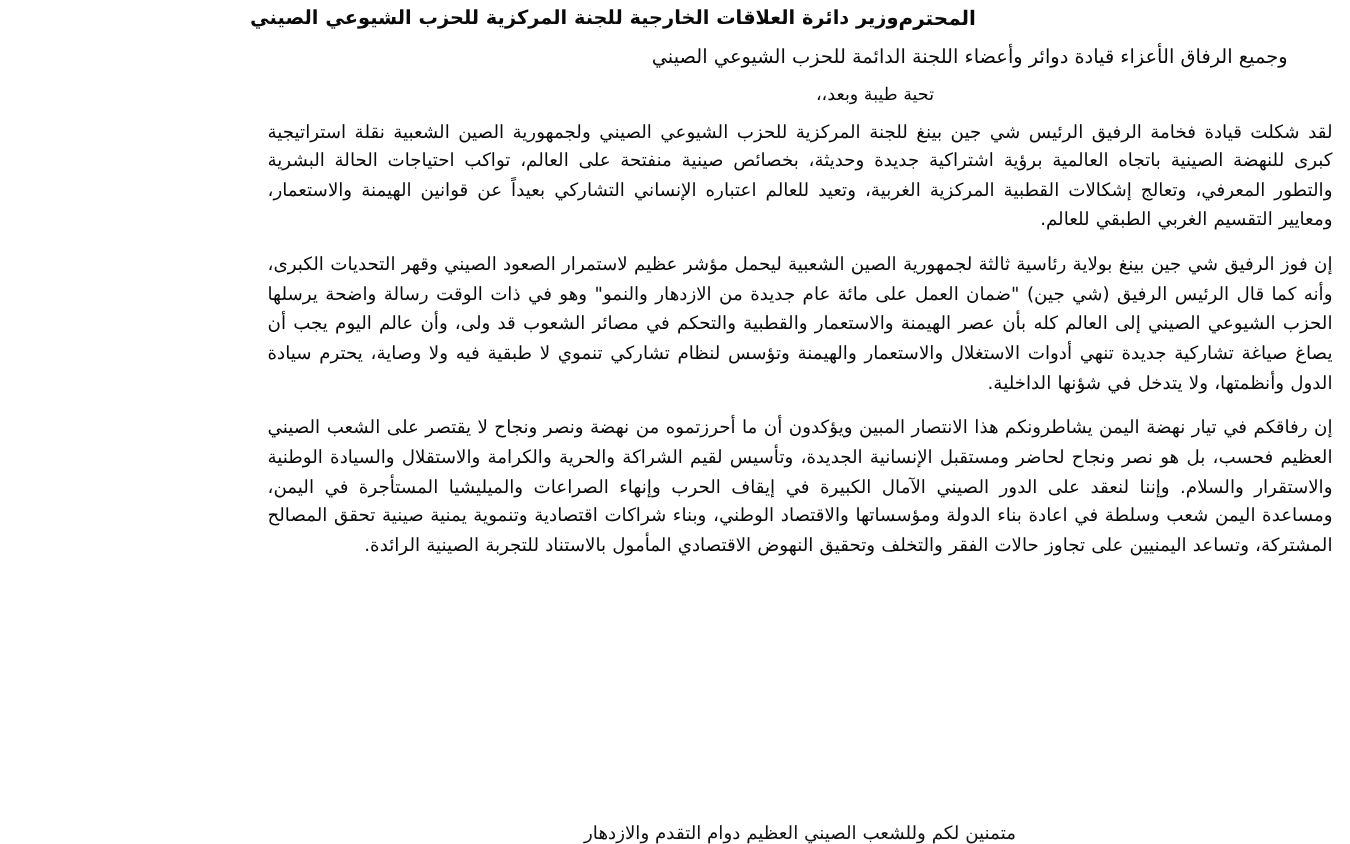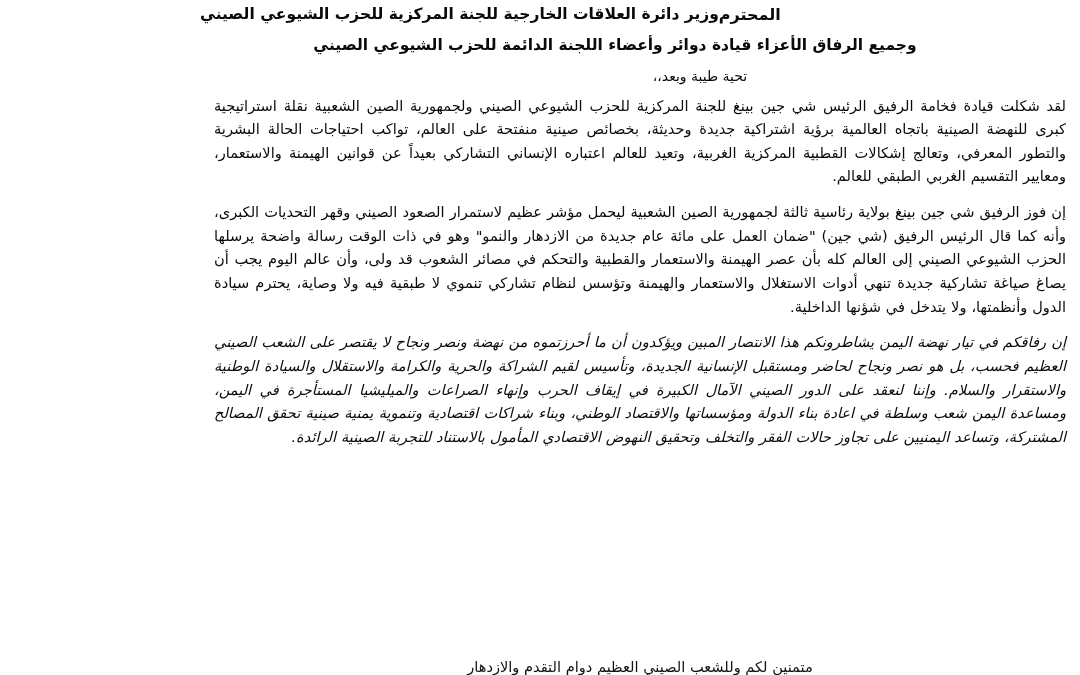--- a/index.html
+++ b/index.html
@@ -52,26 +52,26 @@
   .honorific {
     font-weight: bold;
     font-size: 16px;
     line-height: 1.35;
     white-space: nowrap;
     margin-right: 150px;
     flex: 0 0 auto;
   }
 
   .addressee-line2 {
-    font-weight: bold;
+    font-weight: normal;
     font-size: 15.5px;
     letter-spacing: -0.2px;
     line-height: 1.35;
     white-space: nowrap;
-    text-align: center;
+    text-align: right;
     padding-right: 50px;
     margin-top: 9px;
   }
 
   .greeting {
     font-size: 14px;
     text-align: center;
     margin-top: 12px;
     padding-left: 120px;
   }
@@ -85,21 +85,20 @@
     font-size: 14.6px;
     line-height: 1.62;
     text-align: justify;
     text-align-last: right;
     margin: 0 0 12px 0;
     word-spacing: 0.3px;
   }
 
   p.para.tight {
     margin-bottom: 11px;
-    font-style: italic;
   }
 
   
   .clipped {
     position: absolute;
     bottom: 0;
     right: 0;
     left: 0;
     height: 16px;
     overflow: hidden;

